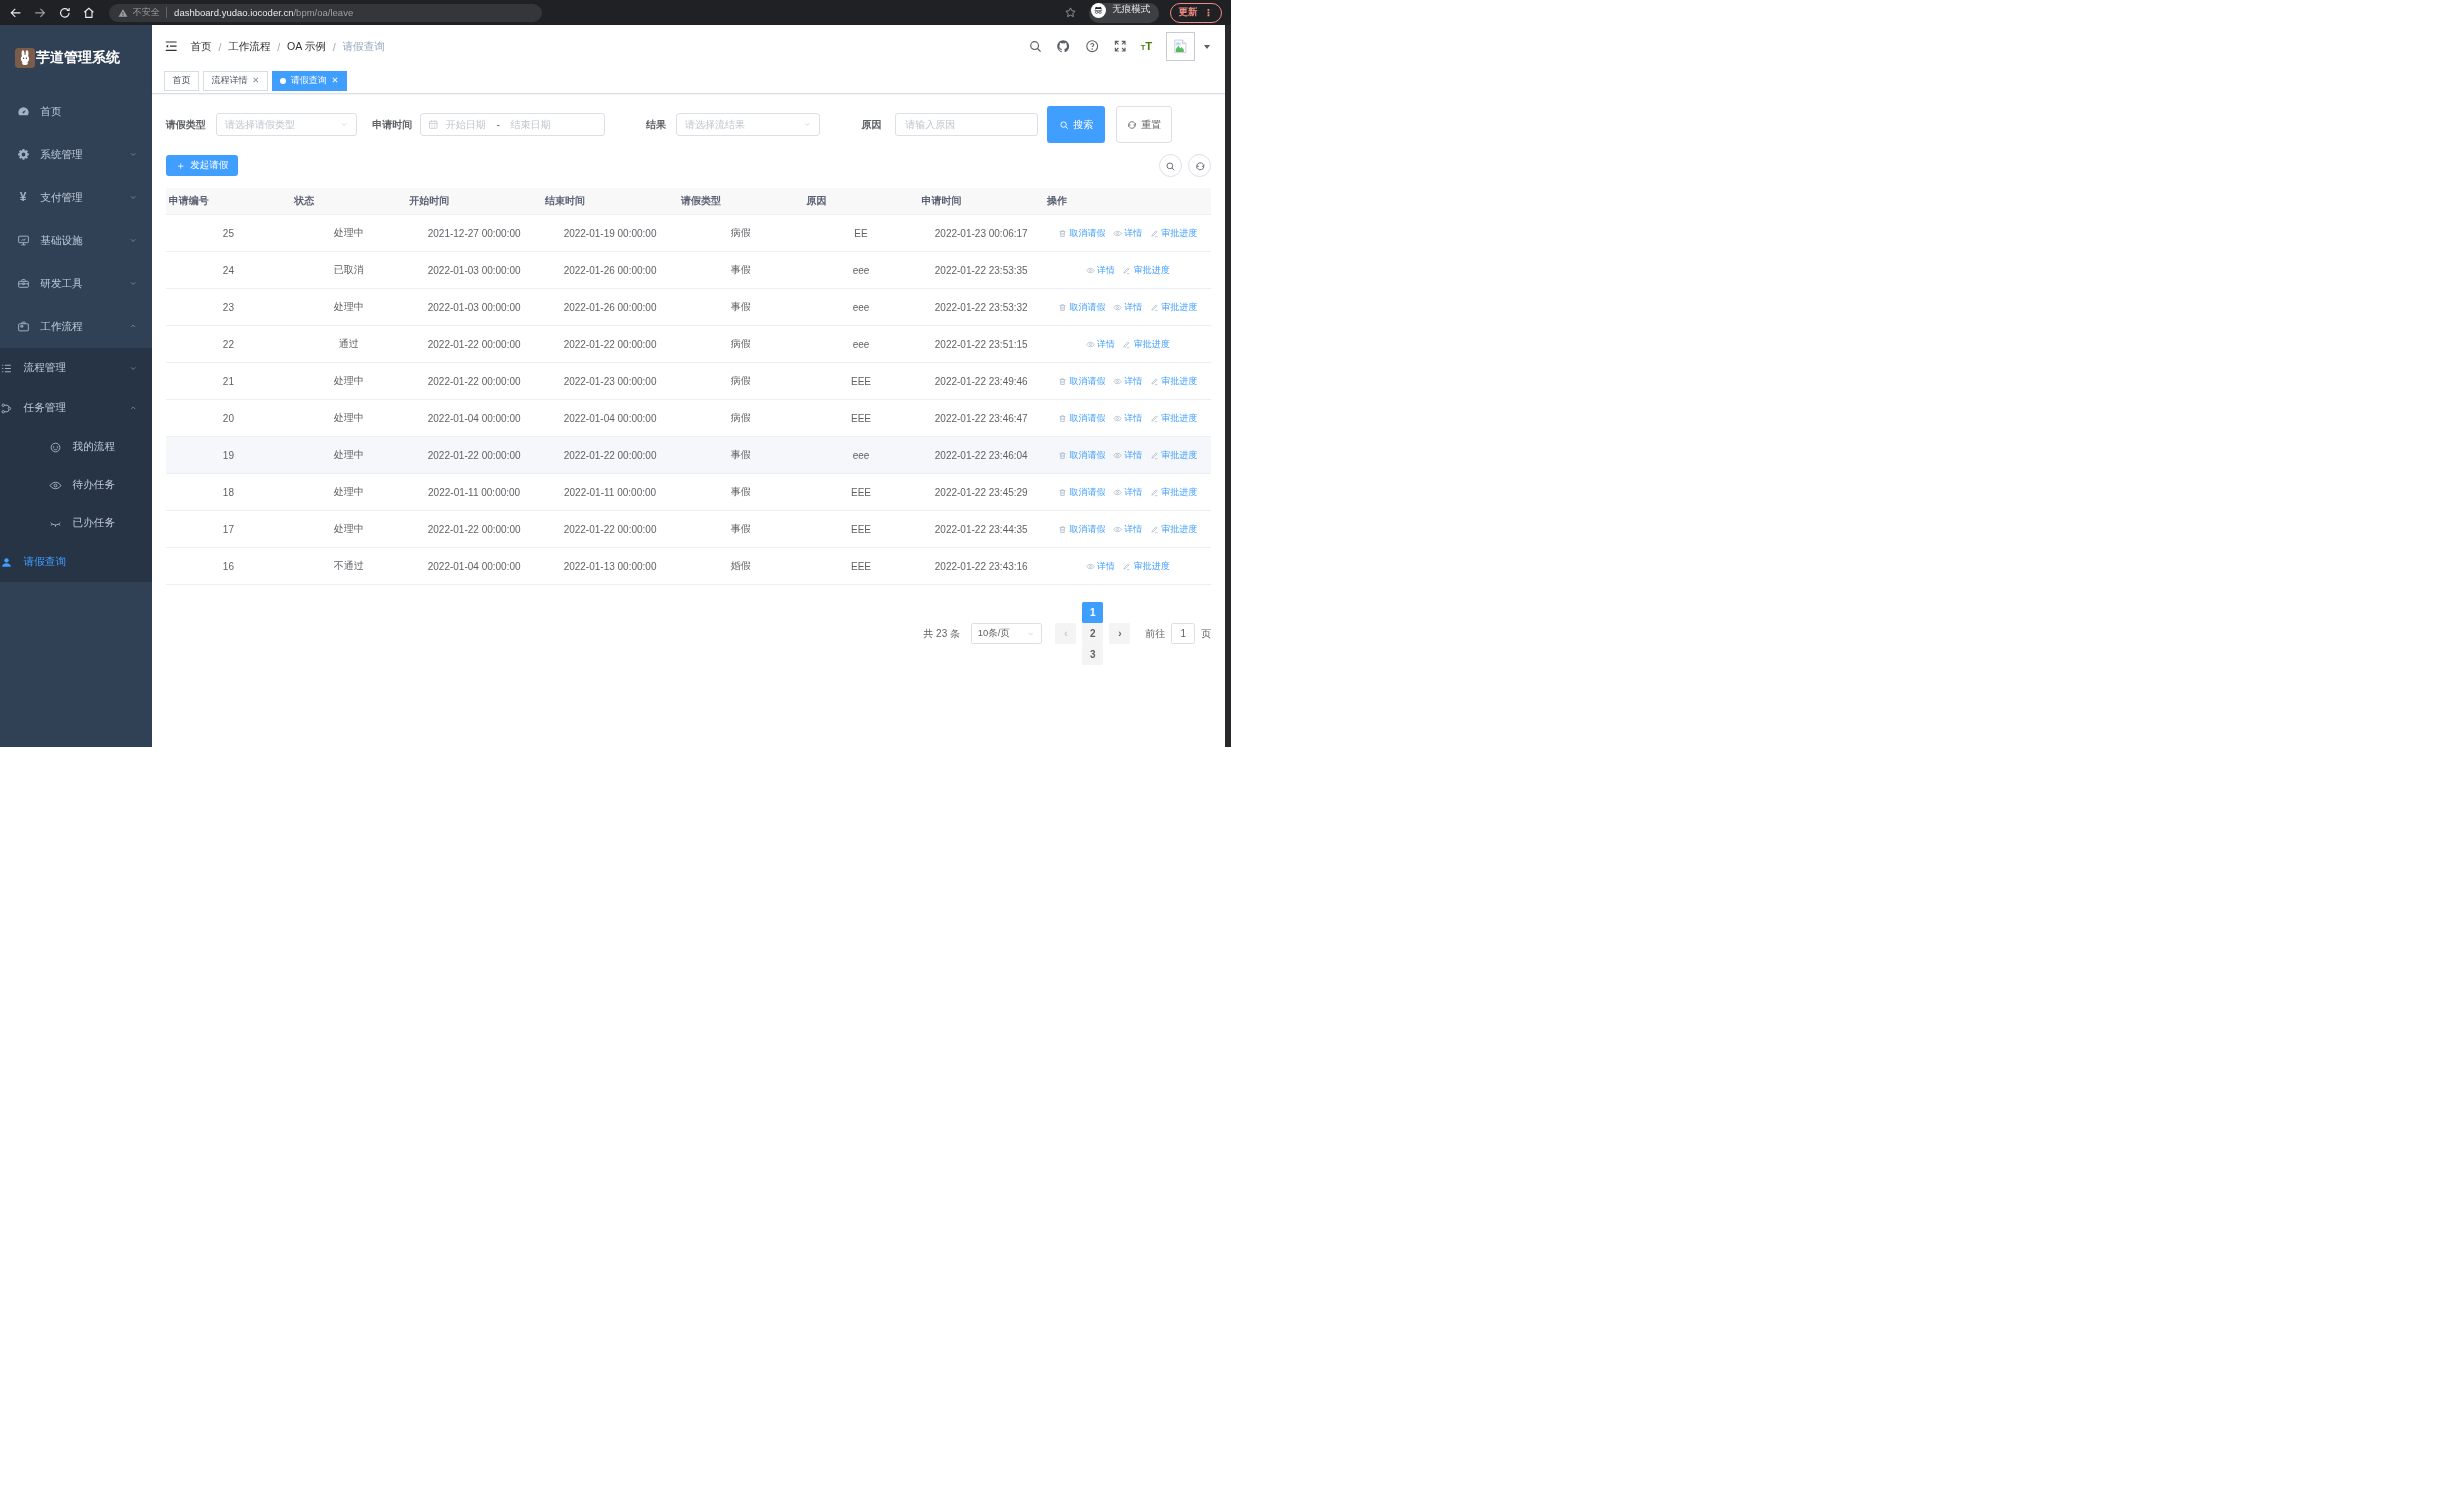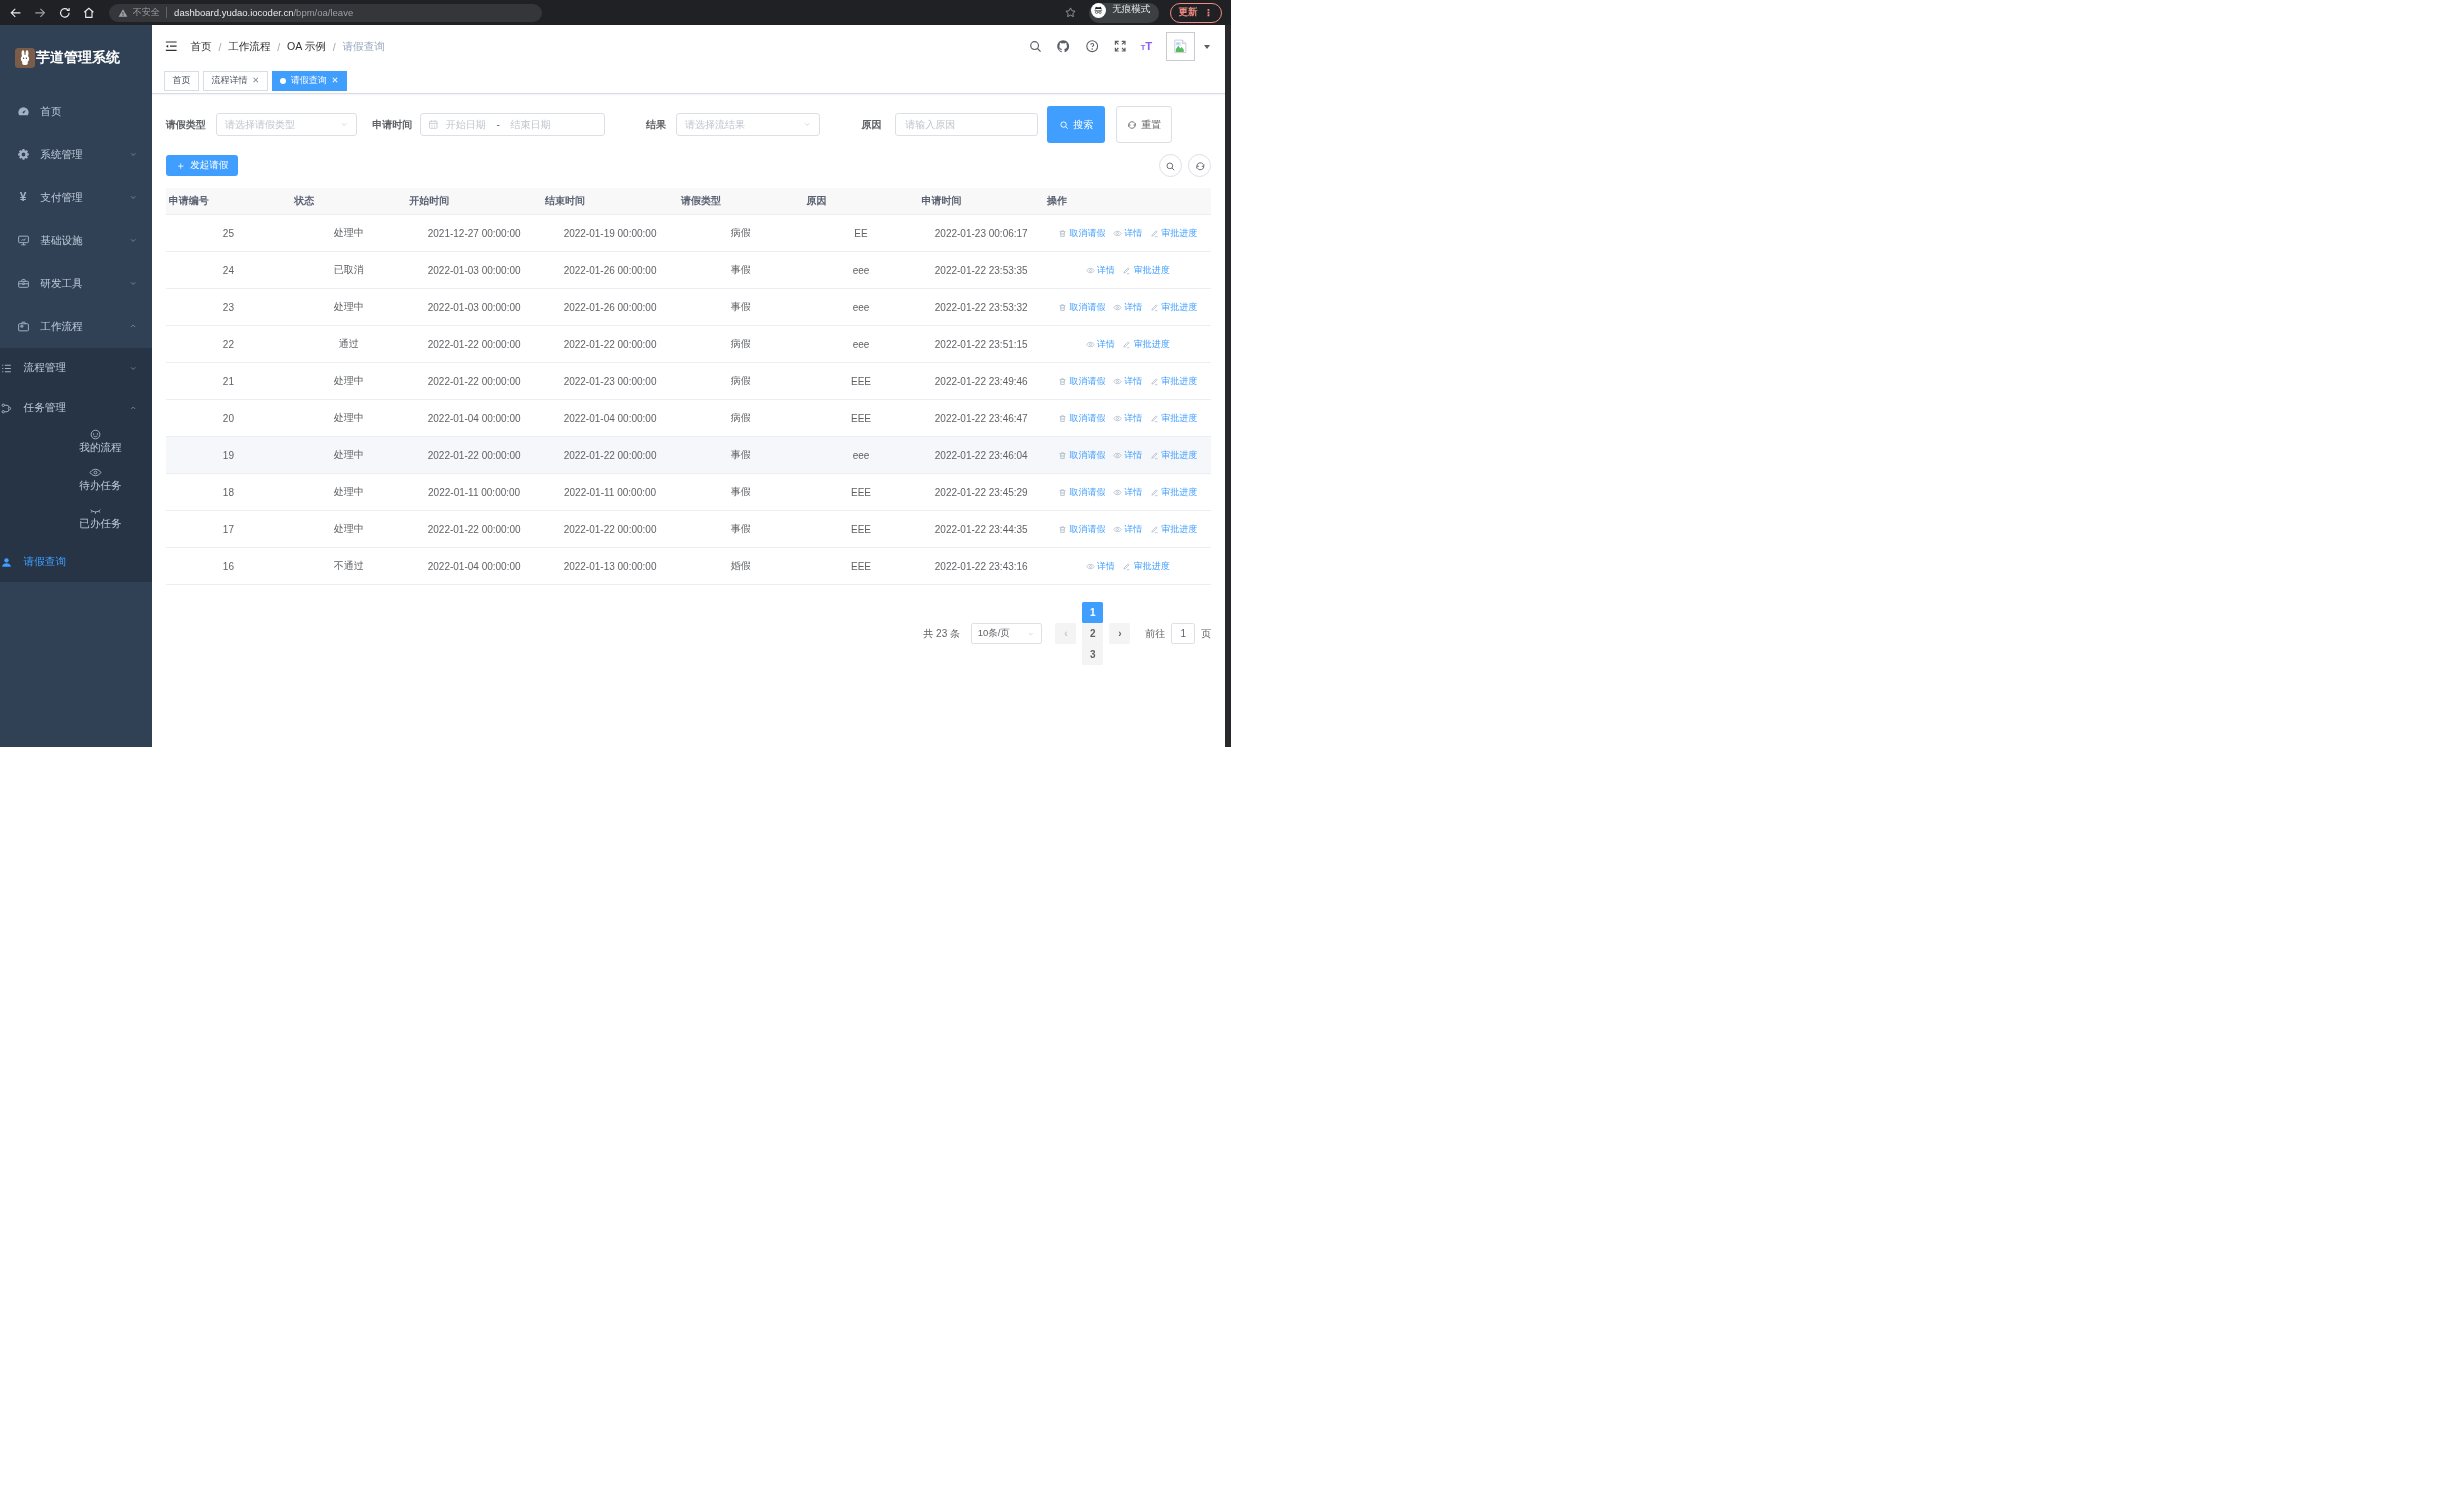--- a/index.html
+++ b/index.html
@@ -33,40 +33,40 @@
   .right-strip{width:6px;background:#29292c;flex-shrink:0;}
 
   
   .sidebar{width:152px;background:#304156;flex-shrink:0;color:#bfcbd9;overflow:hidden;}
   .logo-row{height:65px;display:flex;align-items:center;padding-left:15px;}
   .logo-img{width:20px;height:20px;border-radius:3px;overflow:hidden;flex-shrink:0;}
   .logo-title{color:#fff;font-size:14px;font-weight:bold;margin-left:1px;white-space:nowrap;}
   .menu-item{display:flex;align-items:center;font-size:10.6px;cursor:pointer;white-space:nowrap;}
   .menu-item.lv1{height:43px;padding-left:16.7px;}
   .menu-item.lv2{height:40px;}
-  .menu-item.lv3{height:38px;padding-left:49px;flex-direction:column;}
+  .menu-item.lv3{height:38px;padding-left:49px;}
   .mi-icon{width:13px;height:13px;margin-right:10.6px;color:#a3b1c2;flex-shrink:0;}
   .mi-icon .yen{font-style:normal;font-weight:bold;font-size:12px;line-height:13px;display:block;text-align:center;}
   .mi-label{color:inherit;}
   .mi-chev{width:8.4px;height:8.4px;margin-left:auto;margin-right:15px;color:#8d9cad;}
   .menu-item.active{color:#409eff;}
   .menu-item.active .mi-icon{color:#409eff;}
   .submenu-block{background:#273445;}
 
   
   .main{flex:1;min-width:0;display:flex;flex-direction:column;background:#fff;}
   .navbar{height:43px;display:flex;align-items:center;padding:0 15px 0 12px;background:#fff;}
   .hamburger{width:14.4px;height:14.4px;color:#303133;cursor:pointer;}
   .breadcrumb{display:flex;align-items:center;margin-left:12px;font-size:10.6px;color:#303133;}
   .bc-item{cursor:pointer;}
   .bc-sep{margin:0 6.8px;color:#97a8be;}
   .bc-item.last{color:#97a8be;cursor:default;}
   .nav-icons{margin-left:auto;display:flex;align-items:center;color:#5a5e66;}
   .nav-ic{width:14.4px;height:14.4px;margin-left:13.7px;cursor:pointer;}
-  .tt-icon{margin-left:13.7px;cursor:pointer;font-weight:bold;color:#8b5cf6;line-height:1;}
+  .tt-icon{margin-left:13.7px;cursor:pointer;font-weight:bold;color:#4d7c0f;line-height:1;}
   .tt-icon .tsm{font-size:7.6px;}
   .tt-icon .tbg{font-size:11.4px;}
   .avatar-box{width:29px;height:29px;border:0.8px solid #c8ccd0;margin-left:13.7px;display:flex;align-items:center;justify-content:center;cursor:pointer;background:#fff;}
   .avatar-box .icn{width:16.7px;height:16.7px;}
   .caret-down{width:0;height:0;border-left:3.8px solid transparent;border-right:3.8px solid transparent;border-top:4.6px solid #5a5e66;margin-left:9px;cursor:pointer;}
 
   .tabsbar{height:26px;display:flex;align-items:center;padding-left:12px;background:#fff;
     border-bottom:0.8px solid #d8dce5;box-shadow:0 0.8px 2.3px rgba(0,0,0,.08);position:relative;z-index:2;}
   .tag-tab{display:inline-flex;align-items:center;height:20px;padding:0 7.6px;border:0.8px solid #d8dce5;
     background:#fff;color:#495060;font-size:9px;margin-right:3.8px;cursor:pointer;}

